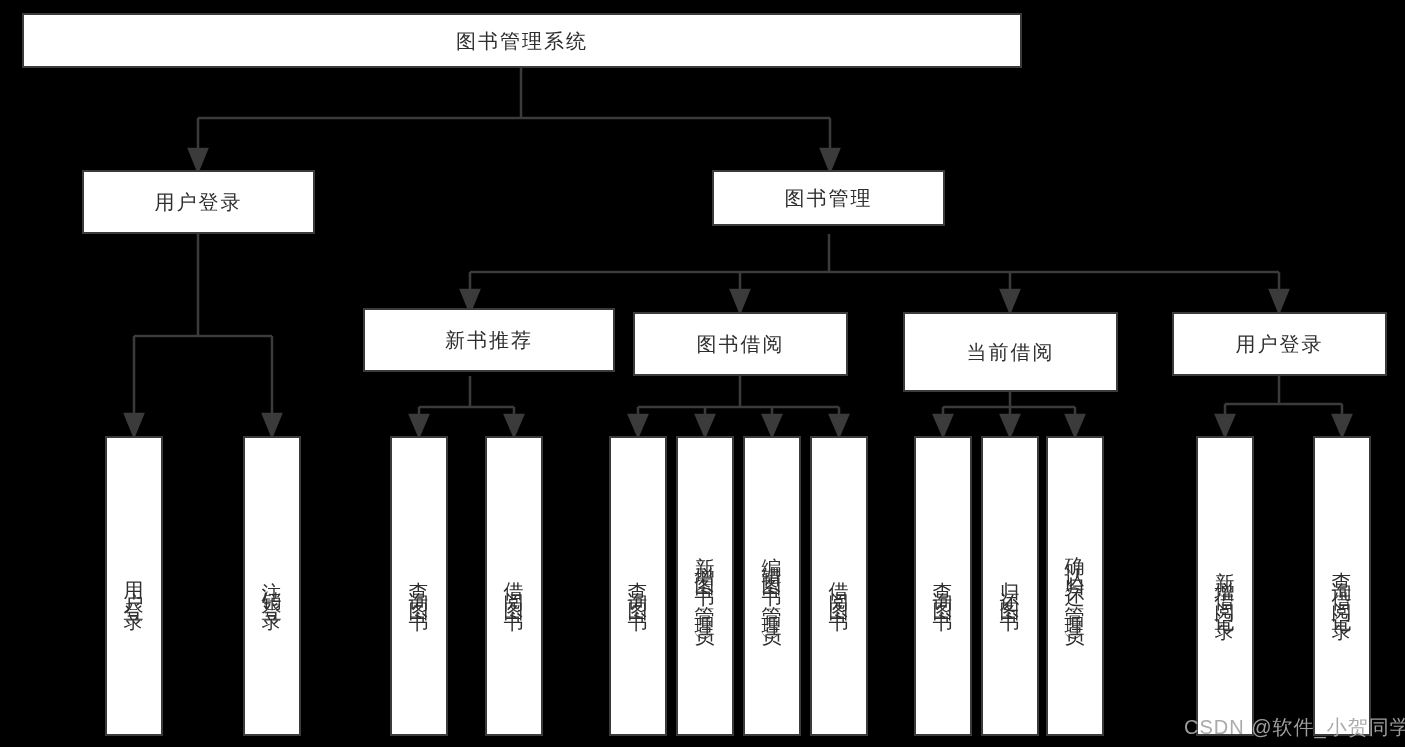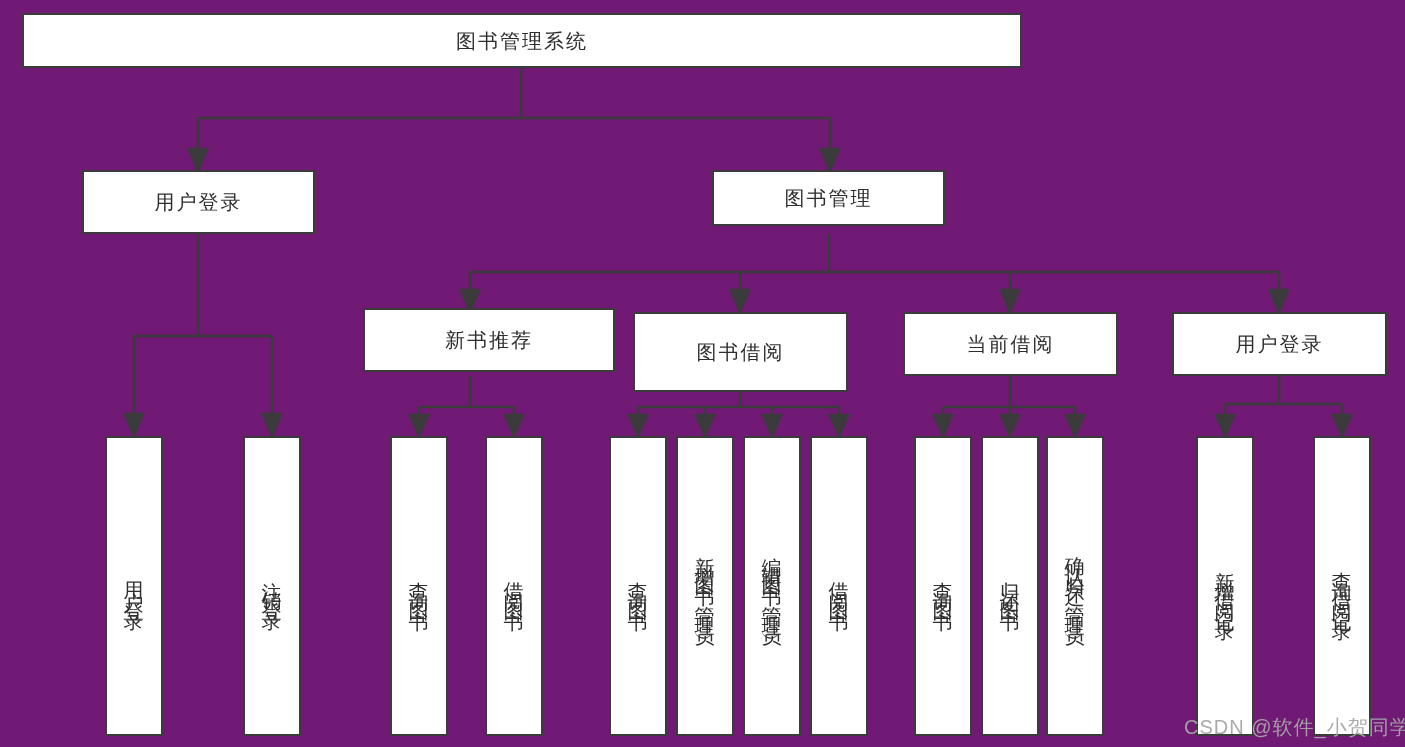--- a/index.html
+++ b/index.html
@@ -4,21 +4,21 @@
 <style>
   html, body {
     margin: 0;
     padding: 0;
     background: #ffffff;
   }
   .canvas {
     position: relative;
     width: 1405px;
     height: 747px;
-    background: #701a75;
+    background: #000000;
     font-family: "Liberation Sans", sans-serif;
     overflow: hidden;
   }
   .connector-layer {
     position: absolute;
     left: 0;
     top: 0;
     z-index: 1;
   }
   .box {
@@ -41,22 +41,22 @@
     text-orientation: mixed;
     letter-spacing: 10px;
     font-size: 20px;
     padding: 6px 0;
   }
   
   .node-root         { left: 22px;   top: 13px;  width: 1000px; height: 55px; }
   .node-user-login   { left: 82px;   top: 170px; width: 233px;  height: 64px; }
   .node-book-mgmt    { left: 712px;  top: 170px; width: 233px;  height: 56px; }
   .node-l3-0 { left: 363px;  top: 308px; width: 252px; height: 64px; }
-  .node-l3-1 { left: 633px;  top: 312px; width: 215px; height: 80px; }
-  .node-l3-2 { left: 903px;  top: 312px; width: 215px; height: 64px; }
+  .node-l3-1 { left: 633px;  top: 312px; width: 215px; height: 64px; }
+  .node-l3-2 { left: 903px;  top: 312px; width: 215px; height: 80px; }
   .node-l3-3 { left: 1172px; top: 312px; width: 215px; height: 64px; }
   
   .leaf      { top: 436px; height: 300px; width: 58px; }
   .leaf-a0 { left: 105px; }
   .leaf-a1 { left: 243px; }
   .leaf-b0 { left: 390px; }
   .leaf-b1 { left: 485px; }
   .leaf-c0 { left: 609px; }
   .leaf-c1 { left: 676px; }
   .leaf-c2 { left: 743px; }

